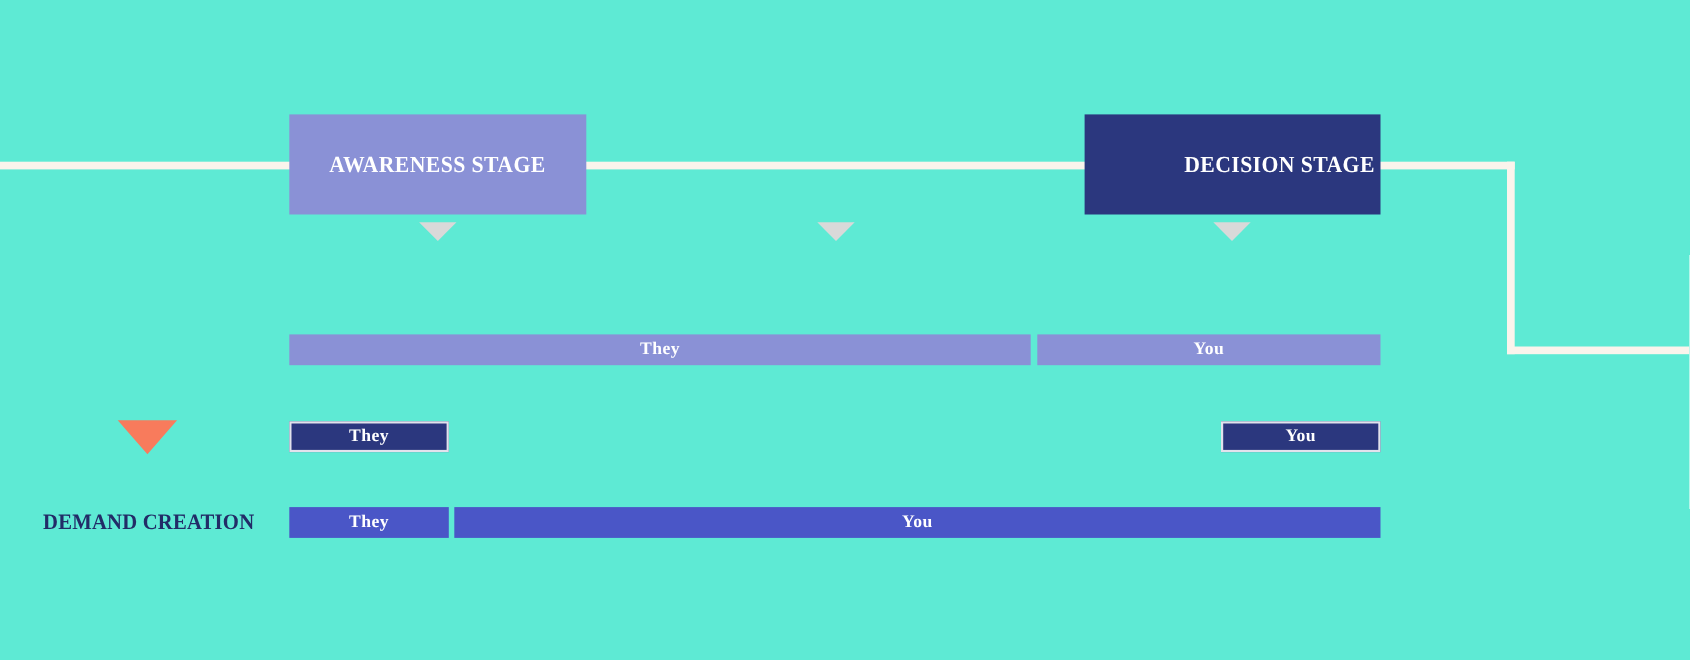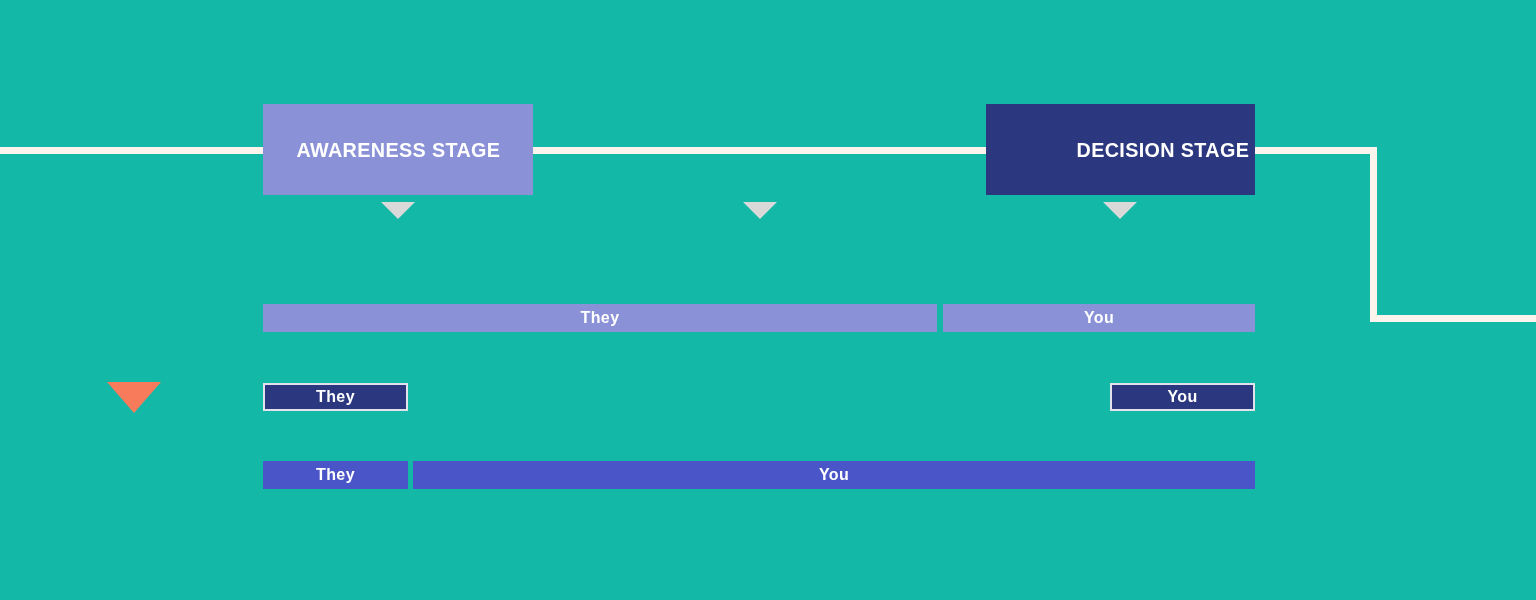--- a/index.html
+++ b/index.html
@@ -2,22 +2,22 @@
 <html style="--periwinkle: #8a91d6; --indigo: #4654c4; --navy: #2b377e; --flow-line: #faf4ec; --label-text: #222c67; --pointer-gray: #d9d9d9; --arrow-orange: #f87b5c; --bar-text: #ffffff;"><head>
 <meta charset="utf-8">
 <style>
   :root{
     --periwinkle:#8a91d6; --indigo:#4654c4; --navy:#2b377e;
     --flow-line:#faf4ec; --label-text:#222c67; --pointer-gray:#d9d9d9;
     --arrow-orange:#f87b5c; --bar-text:#ffffff;
   }
   html,body{margin:0;padding:0;background:#fff;}
   .canvas{
-    position:relative;width:1536px;height:600px;background:#14b8a6;
-    overflow:hidden;font-family:Liberation Sans, sans-serif;
+    position:relative;width:1536px;height:600px;background:#5eead4;
+    overflow:hidden;font-family:Liberation Serif, serif;
   }
   
   .flow{position:absolute;background:var(--flow-line);z-index:1;}
   .flow-top{left:0;top:147;top:147px;width:1377px;height:7px;}
   .flow-vert{left:1370px;top:147px;width:7px;height:175px;}
   .flow-bottom{left:1370px;top:315px;width:166px;height:7px;}
   
   .stage-box{
     position:absolute;top:104px;height:91px;z-index:2;
     display:flex;align-items:center;justify-content:center;
@@ -82,20 +82,23 @@
   </div>
   <div class="stage-box stage-decision">
     <span>DECISION STAGE</span>
   </div>
 
   <div class="pointer pointer-1"></div>
   <div class="pointer pointer-2"></div>
   <div class="pointer pointer-3"></div>
 
   <div class="arrow-down"></div>
+  <div class="row-label label-creation">
+    <span>DEMAND CREATION</span>
+  </div>
 
   <div class="bar light cap-they">
     <span>They</span>
   </div>
   <div class="bar light cap-you">
     <span>You</span>
   </div>
 
   <div class="bar navy trn-they">
     <span>They</span>

